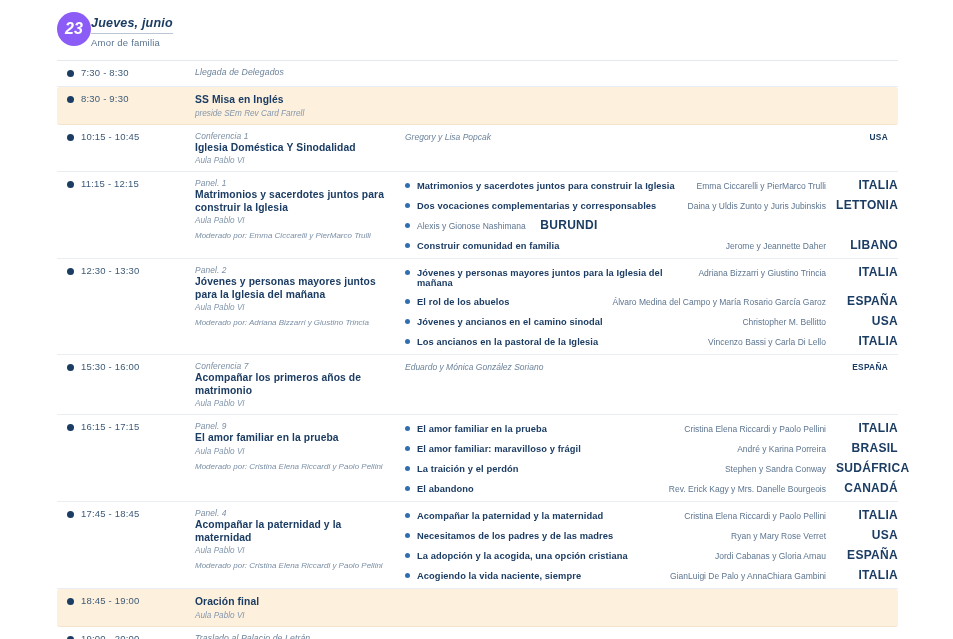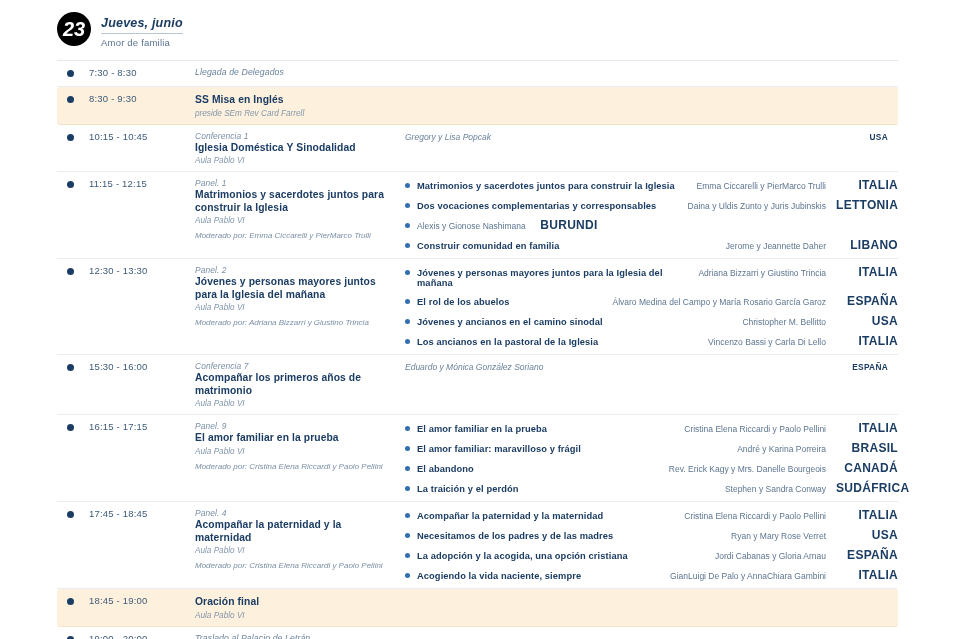--- a/index.html
+++ b/index.html
@@ -11,26 +11,26 @@
     font-family: "Liberation Sans", sans-serif;
     color: #1b3c63;
     overflow: hidden;
   }
   .page { position: relative; width: 953px; height: 639px; }
 
   
   .header { display: flex; align-items: flex-start; padding: 12px 0 0 57px; }
   .daybadge {
     width: 34px; height: 34px; border-radius: 50%;
-    background: #000000; color: #fff;
+    background: #8b5cf6; color: #fff;
     display: flex; align-items: center; justify-content: center;
-    font-size: 20px; font-weight: bold; font-style: italic;
+    font-size: 16px; font-weight: bold; font-style: italic;
     flex: 0 0 auto;
   }
-  .headtext { margin-left: 10px; padding-top: 1px; }
+  .headtext { padding-top: 1px; }
   .headdate {
     font-size: 12.5px; font-weight: bold; font-style: italic;
     color: #1b3c63; letter-spacing: .2px;
     border-bottom: 1px solid #b9c6d4;
     padding-bottom: 3px; display: inline-block;
   }
   .headsub {
     font-size: 9.5px; color: #5a7490; margin-top: 3px; letter-spacing: .2px;
   }
 
@@ -45,21 +45,21 @@
     align-items: flex-start;
     border-bottom: 1px solid #e9eef3;
     min-height: 26px;
     padding: 6px 0 6px 0;
   }
   .row.highlight { background: #fdf0dd; border-radius: 3px; border-bottom-color:#f3e3cc; }
   .row.highlight2 { background: #e9edf3; border-radius: 3px; border-bottom-color:#dde3ec; }
 
   .colTime {
     flex: 0 0 138px;
-    display: flex; align-items: flex-start; gap: 15px;
+    display: flex; align-items: flex-start; gap: 7px;
     padding-left: 10px;
   }
   .dot {
     width: 7px; height: 7px; border-radius: 50%;
     background: #1b3c63; margin-top: 3px; flex: 0 0 auto;
   }
   .dot.orange { background: #e08a2e; }
   .time { font-size: 9.5px; color: #3d5a78; white-space: nowrap; letter-spacing:.2px; }
 
   .colMain { flex: 0 0 210px; padding-right: 8px; }
@@ -260,30 +260,30 @@
               <span class="icountry">ITALIA</span>
             </div>
             <div class="item">
               <span class="ibullet"></span>
               <span class="ititle">El amor familiar: maravilloso y frágil</span>
               <span class="iname">André y Karina Porreira</span>
               <span class="icountry">BRASIL</span>
             </div>
             <div class="item">
               <span class="ibullet"></span>
+              <span class="ititle">La traición y el perdón</span>
+              <span class="iname">Stephen y Sandra Conway</span>
+              <span class="icountry">SUDÁFRICA</span>
+            </div>
+            <div class="item">
+              <span class="ibullet"></span>
               <span class="ititle">El abandono</span>
               <span class="iname">Rev. Erick Kagy y Mrs. Danelle Bourgeois</span>
               <span class="icountry">CANADÁ</span>
             </div>
-            <div class="item">
-              <span class="ibullet"></span>
-              <span class="ititle">La traición y el perdón</span>
-              <span class="iname">Stephen y Sandra Conway</span>
-              <span class="icountry">SUDÁFRICA</span>
-            </div>
           </div>
         </div>
       </div>
       <div class="row">
         <div class="colTime">
           <span class="dot"></span>
           <span class="time">17:45 - 18:45</span>
         </div>
         <div class="colMain">
           <div class="m-kicker">Panel. 4</div>

